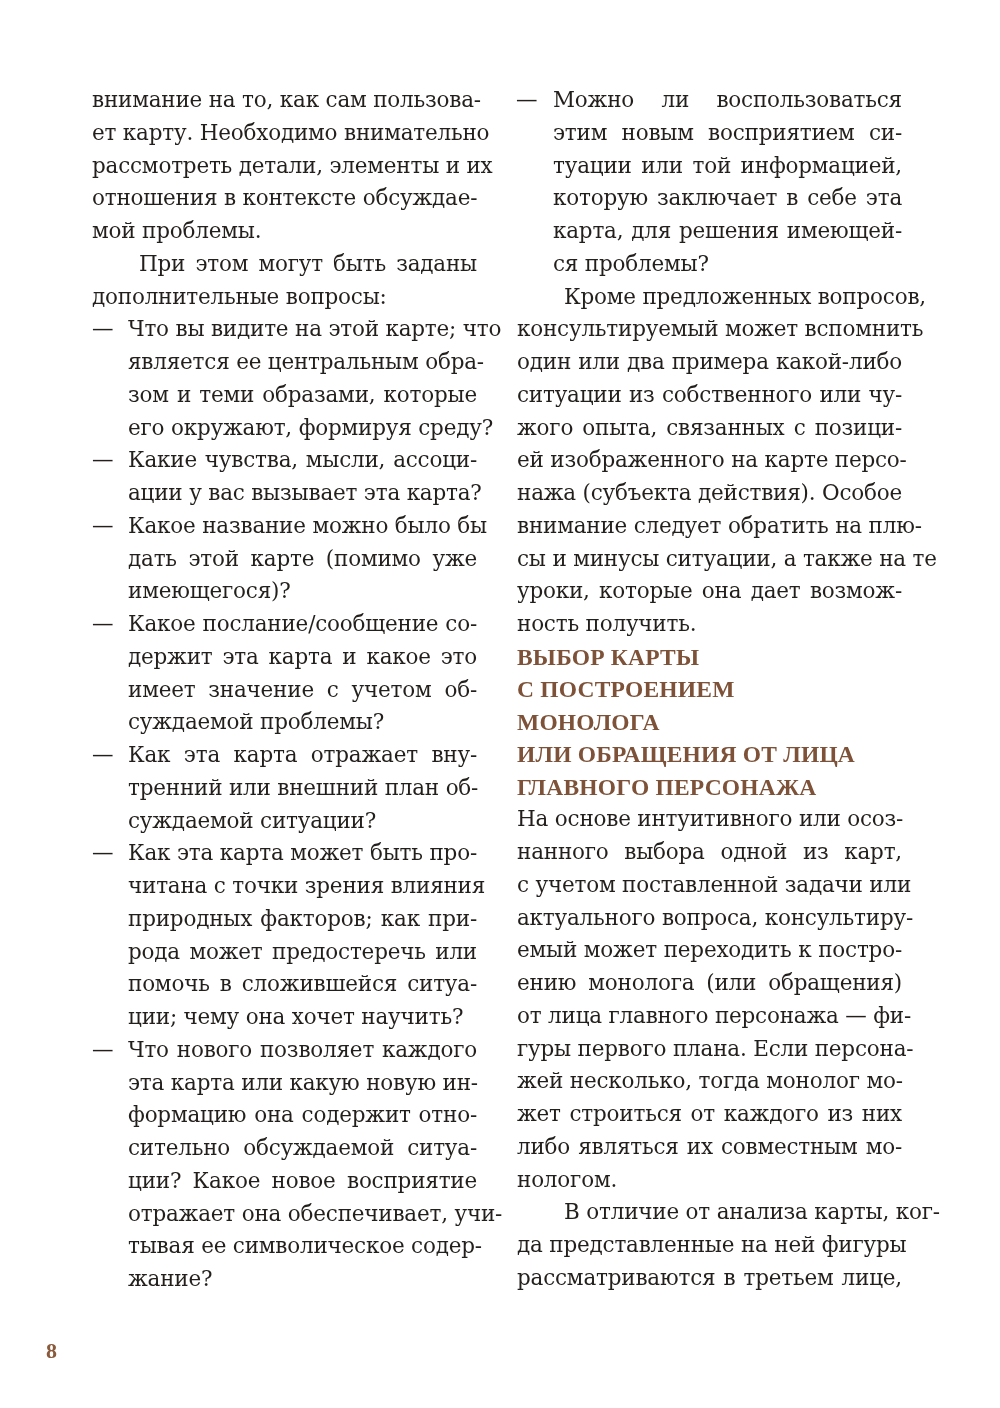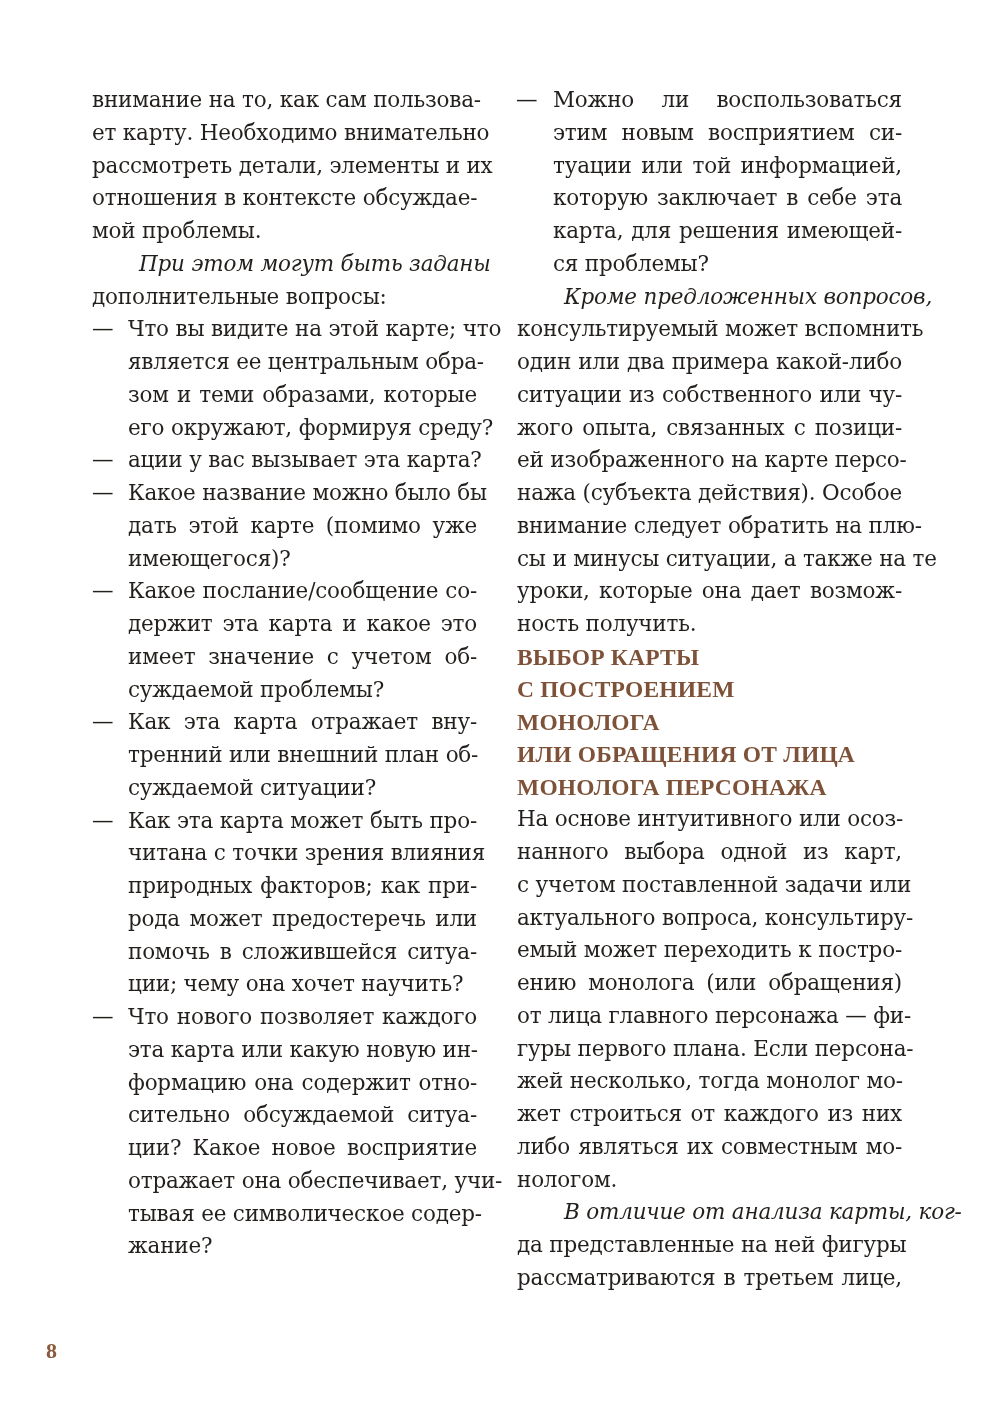--- a/index.html
+++ b/index.html
@@ -4,21 +4,21 @@
 <style>
   html, body { margin: 0; padding: 0; background: #ffffff; }
   body { width: 1000px; height: 1408px; position: relative; overflow: hidden;
          font-family: "DejaVu Serif", "Liberation Serif", serif; color: #231f1c; }
   .col { position: absolute; top: 84px; width: 385px; }
   .col.left { left: 92px; }
   .col.right { left: 517px; width: 385px; }
   .line { height: 32.75px; line-height: 32.75px; font-size: 21.5px; white-space: nowrap;
           text-align: justify; text-align-last: justify; letter-spacing: -0.2px; }
   .line.last { text-align-last: left; }
-  .line.indent { padding-left: 47px; font-style: italic; }
+  .line.indent { padding-left: 47px; }
   .item { position: relative; }
   .item .dash { position: absolute; left: 0; top: 0; height: 32.75px; line-height: 32.75px; font-size: 21.5px; }
   .item .body { padding-left: 36px; }
   .heading { color: #7d5238; font-family: "Liberation Serif", "DejaVu Serif", serif; font-weight: bold;
              font-size: 23.5px; line-height: 32.5px; height: 32.5px; white-space: nowrap; letter-spacing: 0.2px; }
   .heading-block { }
   .page-number { position: absolute; left: 46px; top: 1338px; color: #8a5a3c;
                  font-family: "Liberation Serif", serif; font-weight: bold; font-size: 22px; }
 </style>
 </head>
@@ -45,20 +45,21 @@
         <div class="body">
           <div class="line">Что вы видите на этой карте; что</div>
           <div class="line">является ее центральным обра-</div>
           <div class="line">зом и теми образами, которые</div>
           <div class="line last">его окружают, формируя среду?</div>
         </div>
       </div>
       <div class="item">
         <span class="dash">—</span>
         <div class="body">
+          <div class="line">Какие чувства, мысли, ассоци-</div>
           <div class="line last">ации у вас вызывает эта карта?</div>
         </div>
       </div>
       <div class="item">
         <span class="dash">—</span>
         <div class="body">
           <div class="line">Какое название можно было бы</div>
           <div class="line">дать этой карте (помимо уже</div>
           <div class="line last">имеющегося)?</div>
         </div>
@@ -132,21 +133,21 @@
       <div class="line">сы и минусы ситуации, а также на те</div>
       <div class="line">уроки, которые она дает возмож-</div>
       <div class="line last">ность получить.</div>
     </div>
 
     <div class="heading-block">
       <div class="heading">ВЫБОР КАРТЫ</div>
       <div class="heading">С ПОСТРОЕНИЕМ</div>
       <div class="heading">МОНОЛОГА</div>
       <div class="heading">ИЛИ ОБРАЩЕНИЯ ОТ ЛИЦА</div>
-      <div class="heading">МОНОЛОГА ПЕРСОНАЖА</div>
+      <div class="heading">ГЛАВНОГО ПЕРСОНАЖА</div>
     </div>
 
     <div>
       <div class="line">На основе интуитивного или осоз-</div>
       <div class="line">нанного выбора одной из карт,</div>
       <div class="line">с учетом поставленной задачи или</div>
       <div class="line">актуального вопроса, консультиру-</div>
       <div class="line">емый может переходить к постро-</div>
       <div class="line">ению монолога (или обращения)</div>
       <div class="line">от лица главного персонажа — фи-</div>

